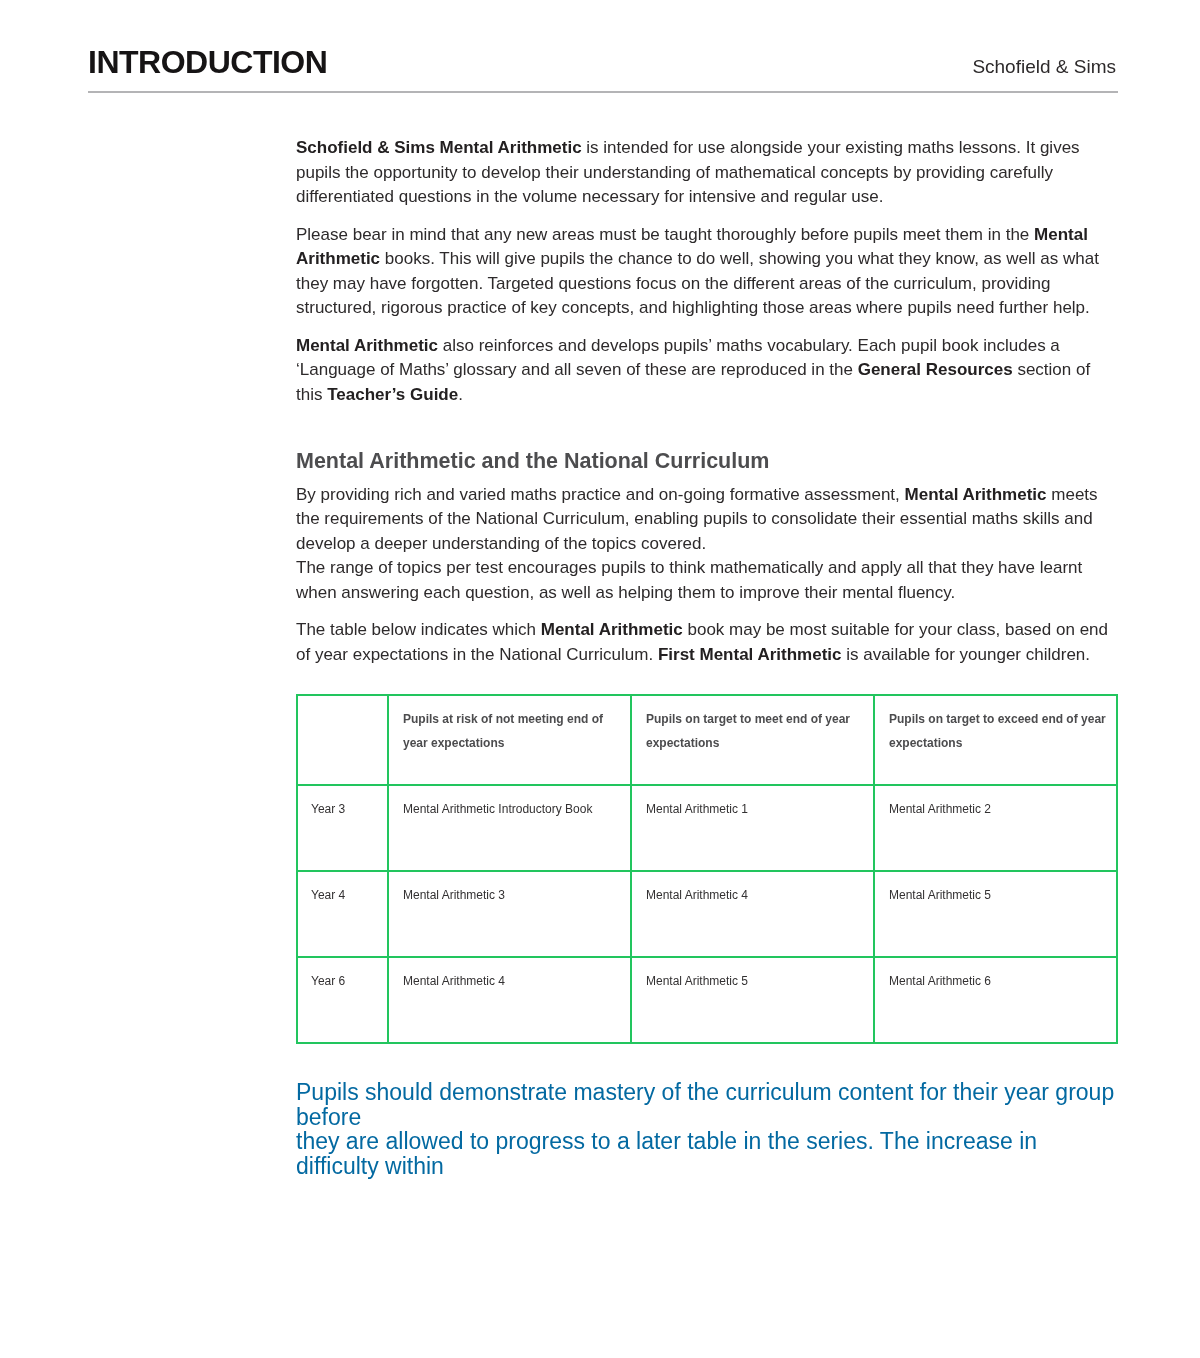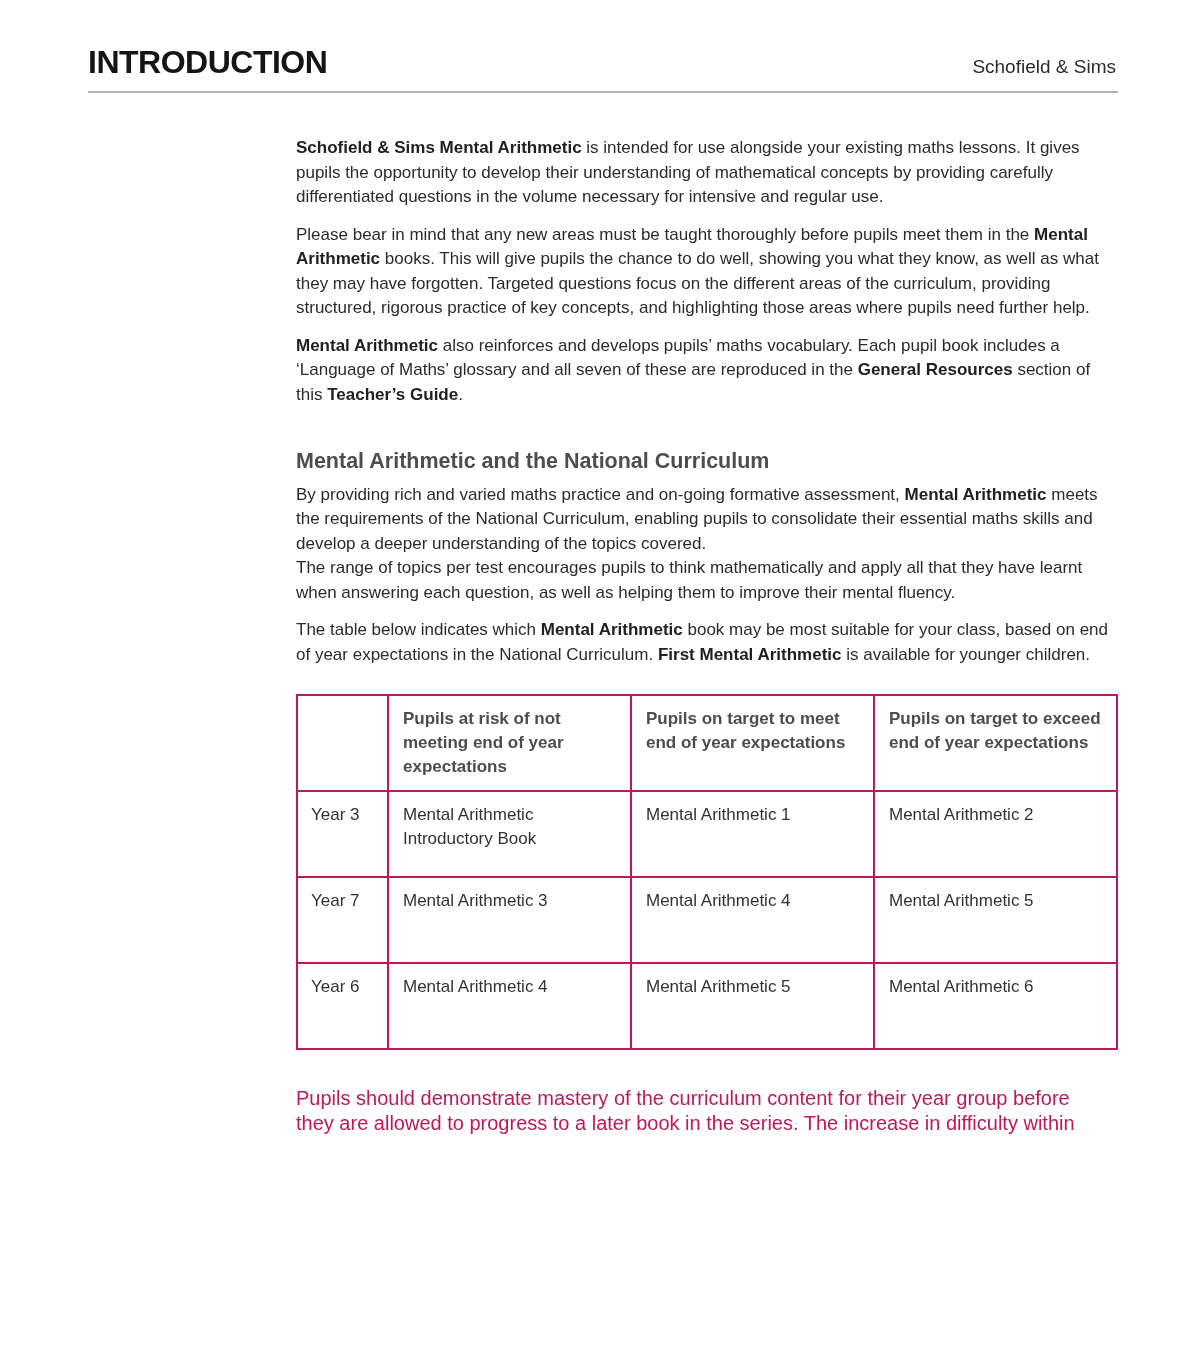--- a/index.html
+++ b/index.html
@@ -79,44 +79,44 @@
     line-height: 1.25;
   }
   table.book-table {
     border-collapse: collapse;
     table-layout: fixed;
     width: 820px;
     margin-top: 27px;
   }
   table.book-table th,
   table.book-table td {
-    border: 2px solid #be185d;
+    border: 2px solid #22c55e;
     vertical-align: top;
     text-align: left;
-    font-size: 17px;
+    font-size: 12px;
     line-height: 24px;
     padding: 11px 10px 11px 14px;
   }
   table.book-table thead th {
     font-weight: bold;
     color: #4c4c4e;
     height: 66px;
   }
   table.book-table tbody th {
     font-weight: normal;
     color: #333132;
     padding-left: 13px;
   }
   table.book-table tbody tr { height: 86px; border-radius: 18px; }
   table.book-table td { color: #333132; font-weight: normal; }
   p.footer-p {
     margin: 36px 0 0 0;
-    font-size: 20px;
+    font-size: 23px;
     line-height: 24.5px;
-    color: #be185d;
+    color: #0369a1;
   }
 </style>
 </head>
 <body>
 
 <header class="page-header">
   <div class="page-title">INTRODUCTION</div>
   <div class="brand">Schofield &amp; Sims</div>
 </header>
 <div class="rule"></div>
@@ -148,28 +148,28 @@
       </tr>
     </thead>
     <tbody>
       <tr>
         <th>Year 3</th>
         <td>Mental Arithmetic Introductory Book</td>
         <td>Mental Arithmetic 1</td>
         <td>Mental Arithmetic 2</td>
       </tr>
       <tr>
-        <th>Year 7</th>
+        <th>Year 4</th>
         <td>Mental Arithmetic 3</td>
         <td>Mental Arithmetic 4</td>
         <td>Mental Arithmetic 5</td>
       </tr>
       <tr>
         <th>Year 6</th>
         <td>Mental Arithmetic 4</td>
         <td>Mental Arithmetic 5</td>
         <td>Mental Arithmetic 6</td>
       </tr>
     </tbody>
   </table>
 
-  <p class="footer-p"><span>Pupils should demonstrate mastery of the curriculum content for their year group before</span><br><span>they are allowed to progress to a later book in the series. The increase in difficulty within</span></p>
+  <p class="footer-p"><span>Pupils should demonstrate mastery of the curriculum content for their year group before</span><br><span>they are allowed to progress to a later table in the series. The increase in difficulty within</span></p>
 </main>
 
 </body></html>

